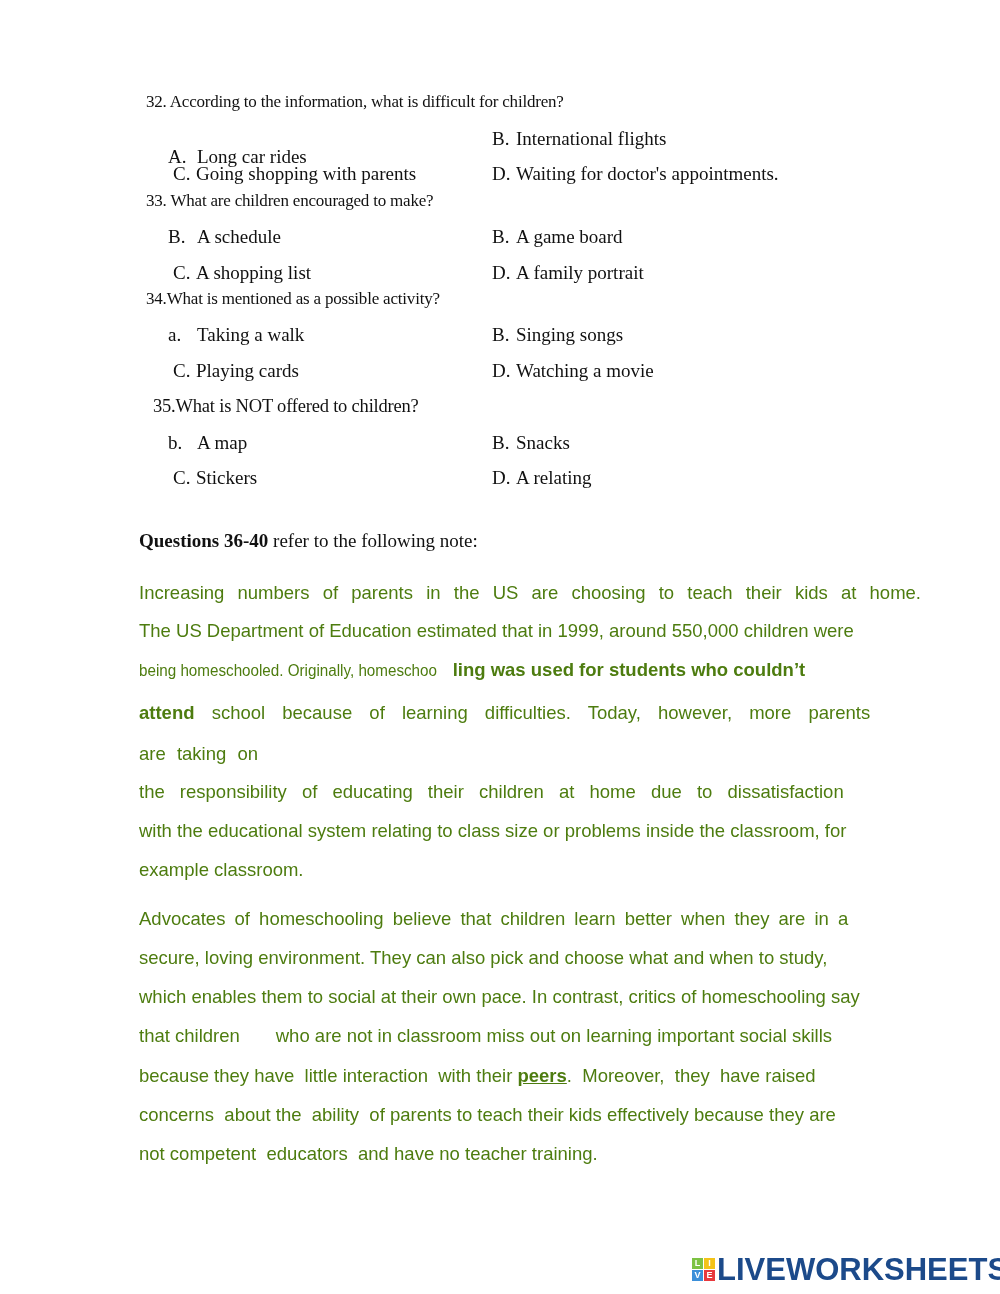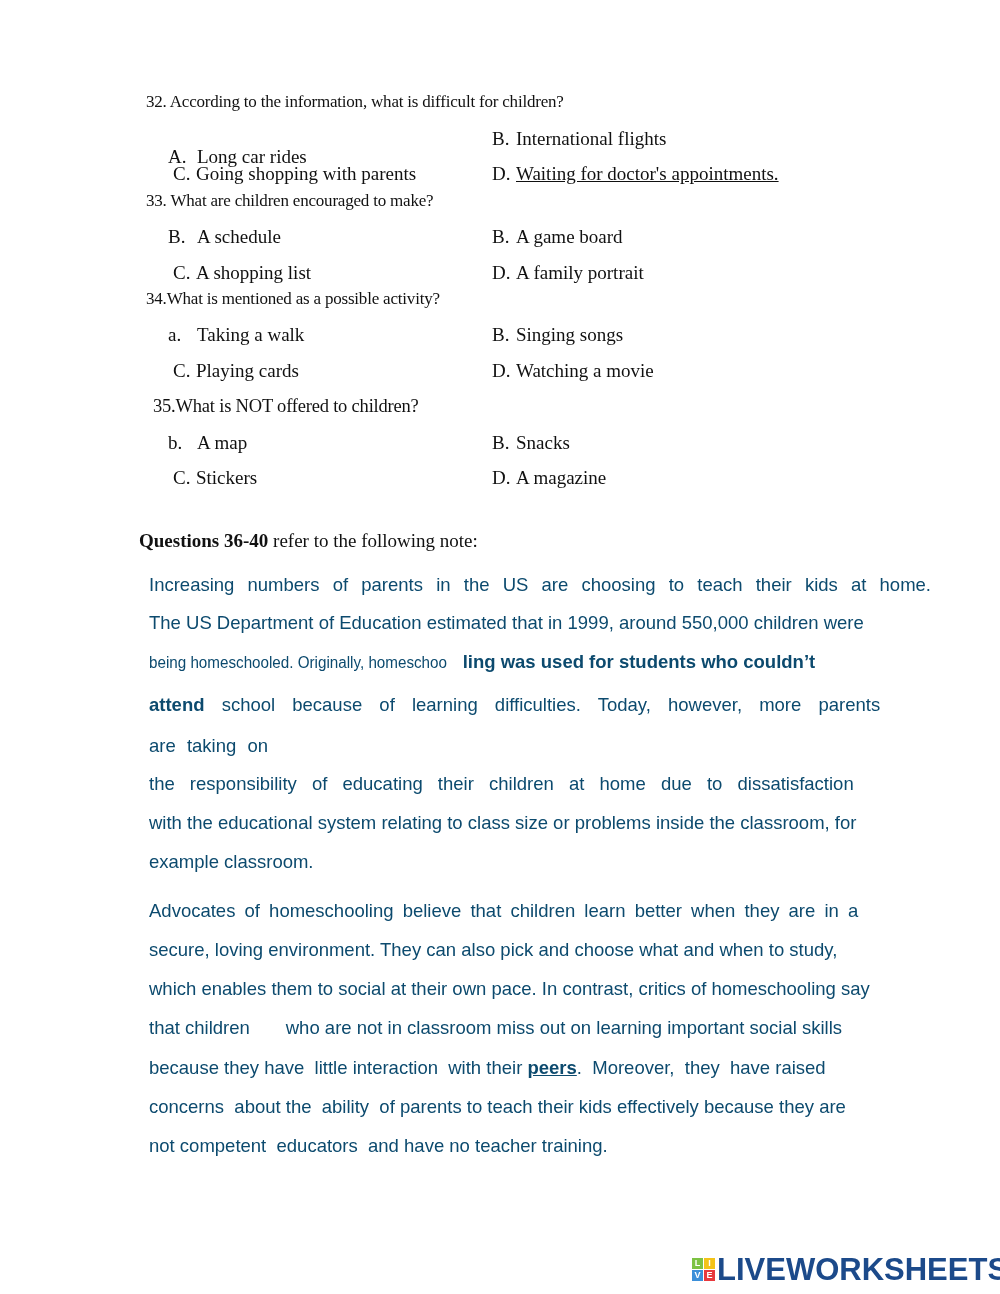--- a/index.html
+++ b/index.html
@@ -5,56 +5,56 @@
     html, body { margin: 0; padding: 0; background: #ffffff; }
     body { width: 1000px; height: 1294px; position: relative; overflow: hidden; color: #111; }
 
     .q-stem { position: absolute; font-family: "Liberation Serif", serif; font-size: 17px; letter-spacing: -0.2px; }
     .opt { position: absolute; font-family: "Liberation Serif", serif; font-size: 19px; }
     .opt .lbl { display: inline-block; }
 
     .heading { position: absolute; left: 139px; top: 530px; font-family: "Liberation Serif", serif; font-size: 19px; }
     .heading b { font-weight: bold; }
 
-    .pline { position: absolute; left: 149px; font-family: "Liberation Sans", sans-serif; font-size: 18.5px; white-space: nowrap; color: #0c4a6e; }
+    .pline { position: absolute; left: 139px; font-family: "Liberation Sans", sans-serif; font-size: 18.5px; white-space: nowrap; color: #4d7c0f; margin-top: 8px; }
     .narrow { font-size: 16px; transform: scaleX(0.95); transform-origin: left; }
     .bold { font-weight: bold; }
     .peers { font-weight: bold; text-decoration: underline; }
 
     .logo { position: absolute; left: 692px; top: 1254px; display: flex; align-items: center; }
     .logo-tiles { display: grid; grid-template-columns: 11px 11px; grid-template-rows: 11px 11px; gap: 1px; margin-right: 2px; }
     .tile { font-family: "Liberation Sans", sans-serif; font-weight: bold; font-size: 9px; color: #fff; display: flex; align-items: center; justify-content: center; line-height: 1; }
     .logo-text { font-family: "Liberation Sans", sans-serif; font-weight: bold; font-size: 31px; color: #1c4a8a; letter-spacing: 0px; line-height: 1; }
   </style>
 </head>
 <body>
 
 <div class="q-stem" style="left:146px; top:92px;">32. According to the information, what is difficult for children?</div>
 <div class="opt" style="left:168px; top:128px;margin-top:18px;"><span class="lbl" style="width:29px">A.</span><span>Long car rides</span></div>
 <div class="opt" style="left:492px; top:128px;"><span class="lbl" style="width:24px">B.</span><span>International flights</span></div>
 <div class="opt" style="left:173px; top:163px;"><span class="lbl" style="width:23px">C.</span><span>Going shopping with parents</span></div>
-<div class="opt" style="left:492px; top:163px;text-decoration:underline;"><span class="lbl" style="width:24px">D.</span><span>Waiting for doctor's appointments.</span></div>
+<div class="opt" style="left:492px; top:163px;"><span class="lbl" style="width:24px">D.</span><span>Waiting for doctor's appointments.</span></div>
 
 <div class="q-stem" style="left:146px; top:191px;">33. What are children encouraged to make?</div>
 <div class="opt" style="left:168px; top:226px;"><span class="lbl" style="width:29px">B.</span><span>A schedule</span></div>
 <div class="opt" style="left:492px; top:226px;"><span class="lbl" style="width:24px">B.</span><span>A game board</span></div>
 <div class="opt" style="left:173px; top:262px;"><span class="lbl" style="width:23px">C.</span><span>A shopping list</span></div>
 <div class="opt" style="left:492px; top:262px;"><span class="lbl" style="width:24px">D.</span><span>A family portrait</span></div>
 
 <div class="q-stem" style="left:146px; top:289px;">34.What is mentioned as a possible activity?</div>
 <div class="opt" style="left:168px; top:324px;"><span class="lbl" style="width:29px">a.</span><span>Taking a walk</span></div>
 <div class="opt" style="left:492px; top:324px;"><span class="lbl" style="width:24px">B.</span><span>Singing songs</span></div>
 <div class="opt" style="left:173px; top:360px;"><span class="lbl" style="width:23px">C.</span><span>Playing cards</span></div>
 <div class="opt" style="left:492px; top:360px;"><span class="lbl" style="width:24px">D.</span><span>Watching a movie</span></div>
 
 <div class="q-stem" style="left:153px; top:396px; font-size:18.5px;">35.What is NOT offered to children?</div>
 <div class="opt" style="left:168px; top:432px;"><span class="lbl" style="width:29px">b.</span><span>A map</span></div>
 <div class="opt" style="left:492px; top:432px;"><span class="lbl" style="width:24px">B.</span><span>Snacks</span></div>
 <div class="opt" style="left:173px; top:467px;"><span class="lbl" style="width:23px">C.</span><span>Stickers</span></div>
-<div class="opt" style="left:492px; top:467px;"><span class="lbl" style="width:24px">D.</span><span>A magazine</span></div>
+<div class="opt" style="left:492px; top:467px;"><span class="lbl" style="width:24px">D.</span><span>A relating</span></div>
 
 <div class="heading"><b>Questions 36-40</b><span> refer to the following note:</span></div>
 
 <div>
   <div class="pline" style="top:574px; width:782px; text-align:justify; text-align-last:justify;">Increasing numbers of parents in the US are choosing to teach their kids at home.</div>
   <div class="pline" style="top:612px;">The US Department of Education estimated that in 1999, around 550,000 children were</div>
   <div class="pline" style="top:651px;"><span class="narrow" style="display:inline-block;">being homeschooled. Originally, homeschoo</span><span class="bold">ling was used for students who couldn’t</span></div>
   <div class="pline" style="top:694px;"><span class="bold">attend</span><span style="word-spacing:12px;"> school because of learning difficulties. Today, however, more parents</span></div>
   <div class="pline" style="top:735px; word-spacing:6px;text-align:center;">are taking on</div>
   <div class="pline" style="top:773px; word-spacing:10px;">the responsibility of educating their children at home due to dissatisfaction</div>

